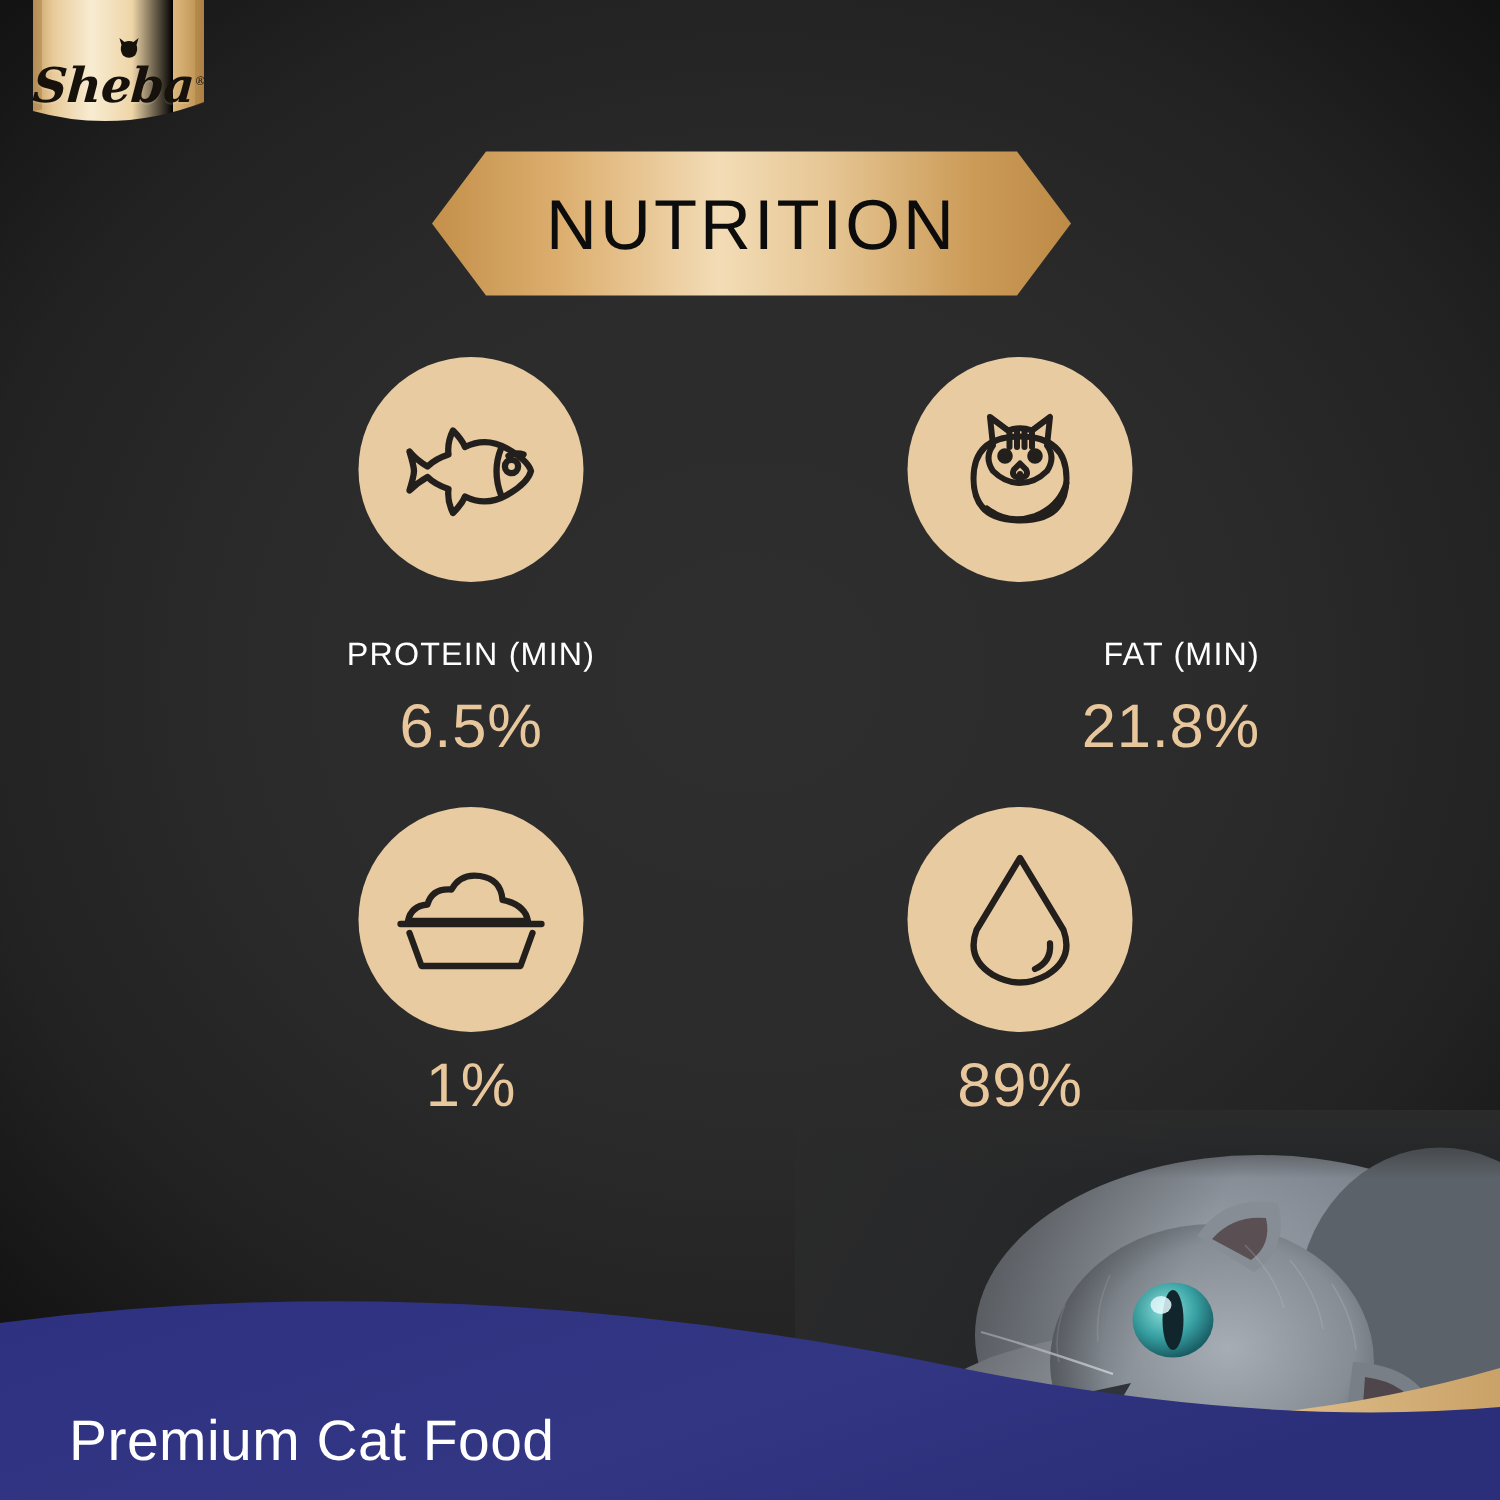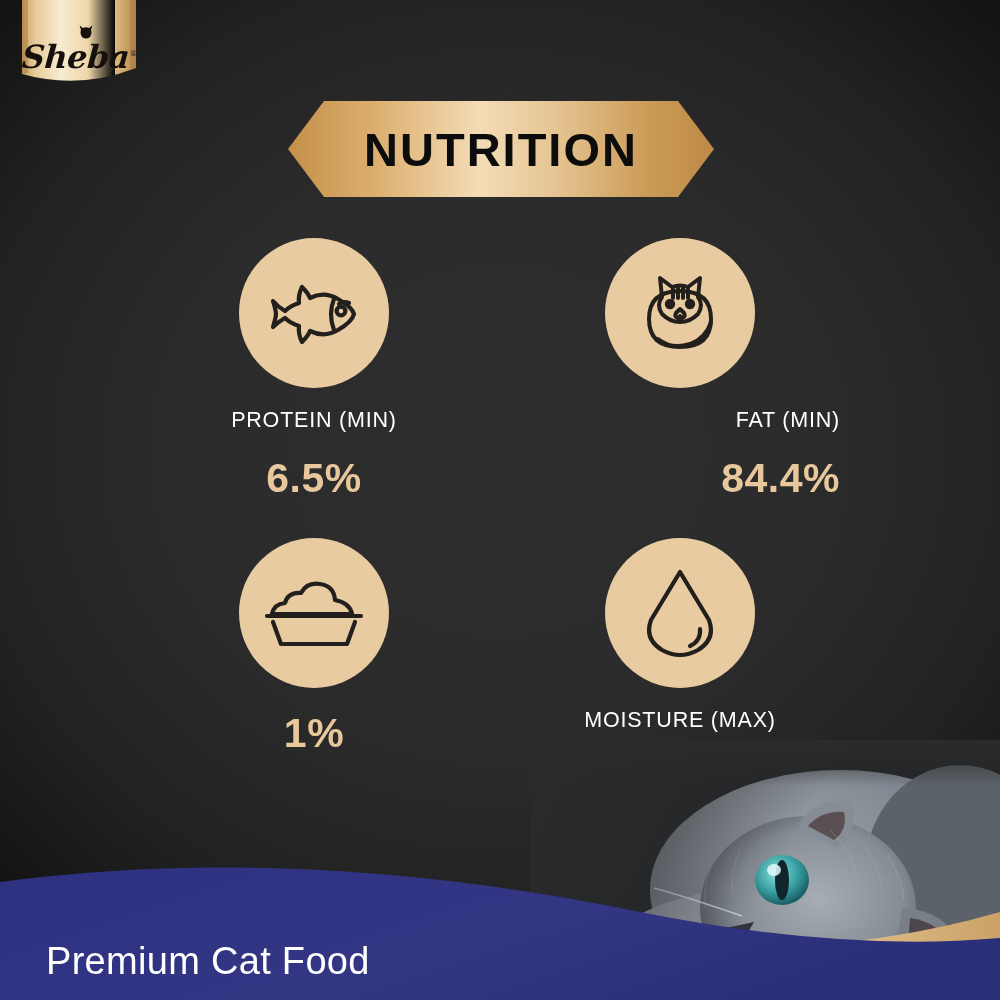--- a/index.html
+++ b/index.html
@@ -69,21 +69,21 @@
     width: 430px;
     height: 100px;
   }
   .nutrition-label {
     position: absolute;
     inset: 0;
     display: flex;
     align-items: center;
     justify-content: center;
     font-size: 47px;
-    font-weight: 700;
+    font-weight: 400;
     letter-spacing: 2px;
     color: #0c0c0c;
   }
   
   .grid {
     position: absolute;
     left: 150px;
     top: 238px;
     width: 700px;
     height: 560px;
@@ -103,30 +103,30 @@
     height: 150px;
     margin: 0 auto;
     border-radius: 50%;
     background: #e8cba0;
     display: flex;
     align-items: center;
     justify-content: center;
   }
   .icon-circle svg { display: block; }
   .stat-label {
-    margin-top: 20px;
+    margin-top: 36px;
     font-size: 21.5px;
     font-weight: 400;
     letter-spacing: 0.8px;
     color: #ffffff;
   }
   .stat-value {
-    margin-top: 22px;
+    margin-top: 12px;
     font-size: 41px;
-    font-weight: 700;
+    font-weight: 400;
     letter-spacing: 0.5px;
     color: #e9c79c;
   }
   
   .cat-photo {
     position: absolute;
     right: 0;
     bottom: 0;
     width: 470px;
     height: 260px;
@@ -226,21 +226,21 @@
 
           <circle cx="36" cy="37" r="3.2" fill="#231f1c"></circle>
           <circle cx="56" cy="37" r="3.2" fill="#231f1c"></circle>
 
           <path d="M46 42 L42 46 Q40 50 44 51 Q46 52 46 49 Q46 52 48 51 Q52 50 50 46 Z"></path>
 
           <path d="M77 55 Q72 71 56 77 Q38 83 24 72"></path>
         </svg>
       </div>
       <div class="stat-label">FAT (MIN)</div>
-      <div class="stat-value">84.4%</div>
+      <div class="stat-value">21.8%</div>
     </div>
 
     <div class="cell c2">
       <div class="icon-circle">
         <svg width="100" height="74" viewBox="0 0 100 74" fill="none" stroke="#231f1c" stroke-width="4.2" stroke-linecap="round" stroke-linejoin="round">
 
           <path d="M8 38 Q10 28 21 27 Q24 16 37 17 Q43 6 56 8 Q70 10 71 24 Q86 27 88 38 Z"></path>
 
           <path d="M3 40 H97"></path>
 
@@ -250,21 +250,20 @@
       <div class="stat-value">1%</div>
     </div>
 
     <div class="cell c3">
       <div class="icon-circle">
         <svg width="74" height="92" viewBox="0 0 74 92" fill="none" stroke="#231f1c" stroke-width="4.2" stroke-linecap="round" stroke-linejoin="round">
           <path d="M37 5 L66 53 Q73 72 55 83 Q37 93 19 83 Q1 72 8 53 Z"></path>
           <path d="M57 62 Q58 74 47 79"></path>
         </svg>
       </div>
-      <div class="stat-label">MOISTURE (MAX)</div>
       <div class="stat-value">89%</div>
     </div>
   </div>
 
   <div class="cat-photo">
     <svg width="470" height="260" viewBox="0 0 470 260">
       <defs>
         <radialGradient id="furG" cx="55%" cy="45%" r="70%">
           <stop offset="0%" stop-color="#a7adb4"></stop>
           <stop offset="55%" stop-color="#868d95"></stop>

